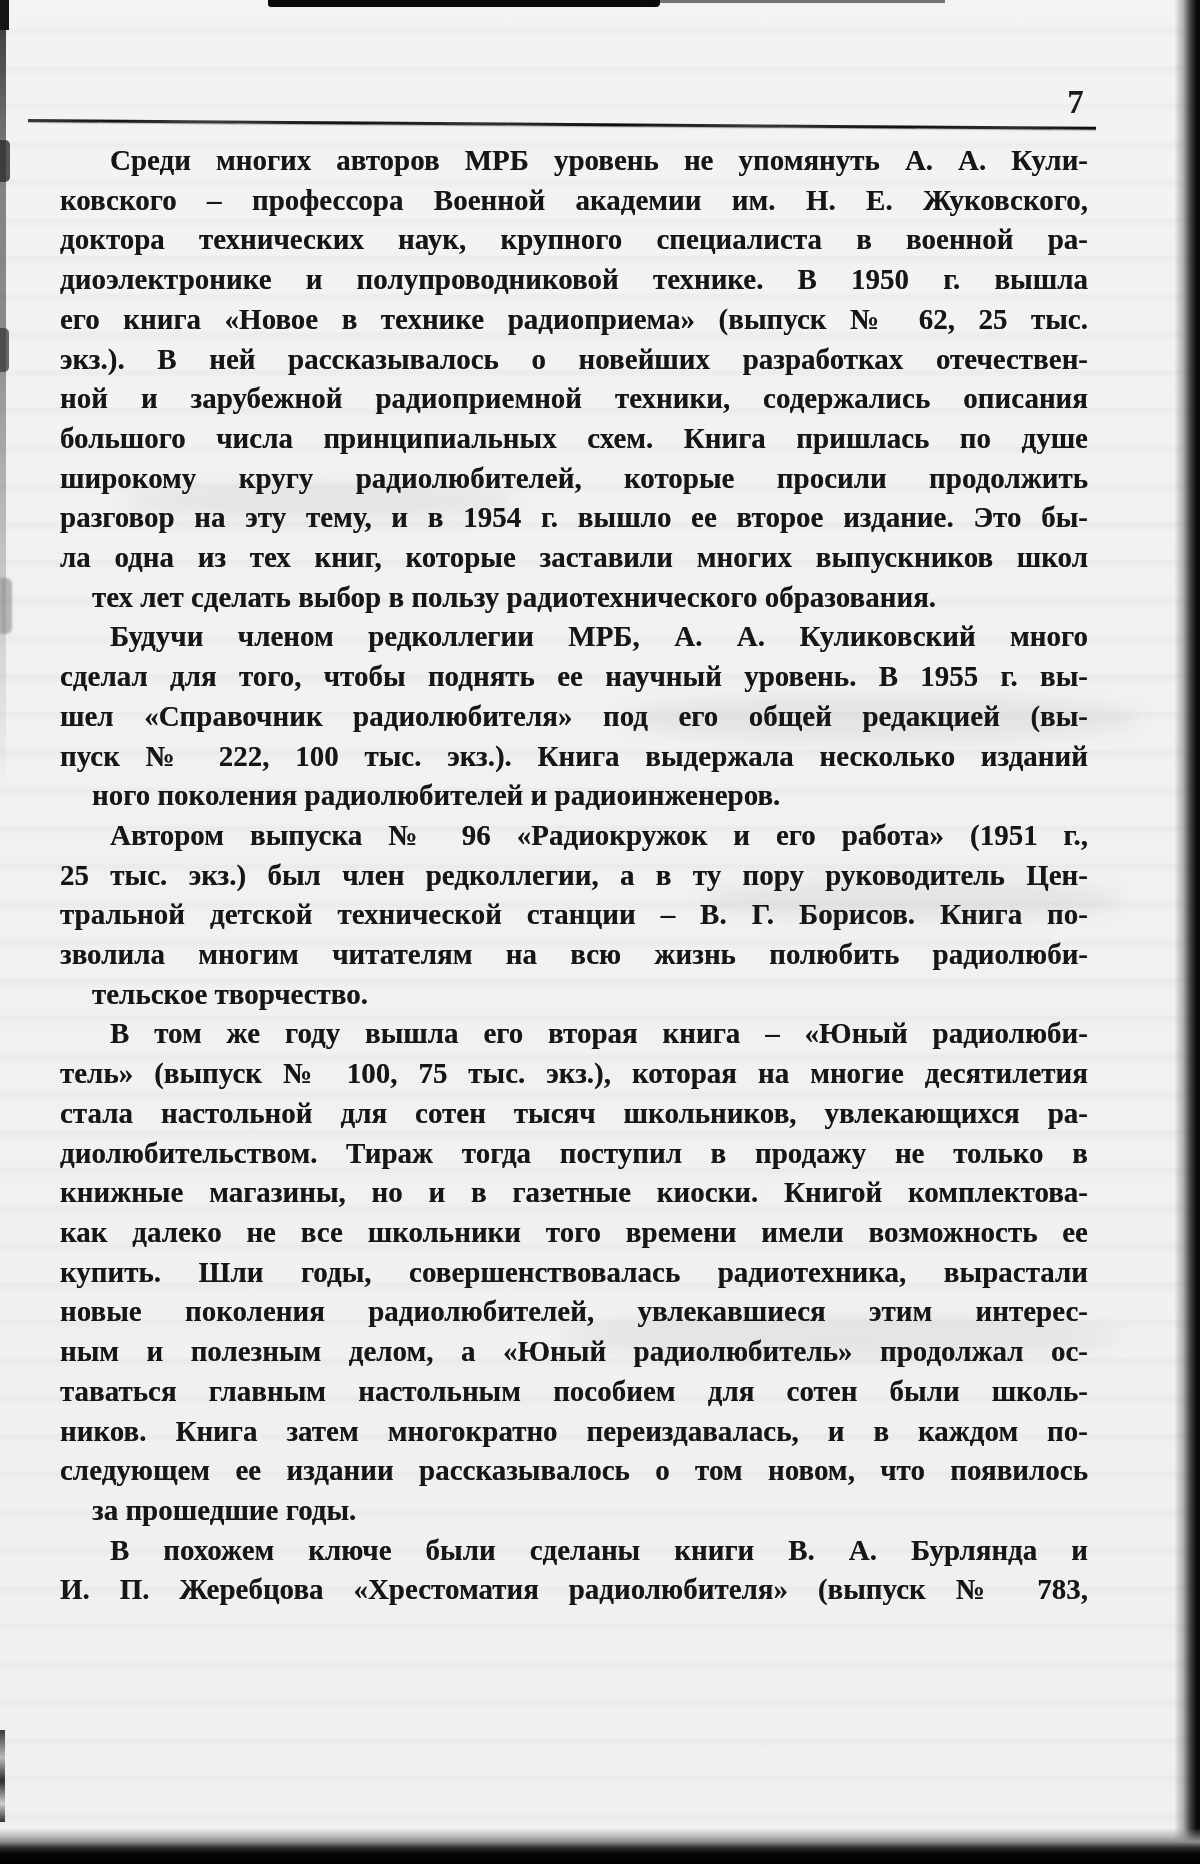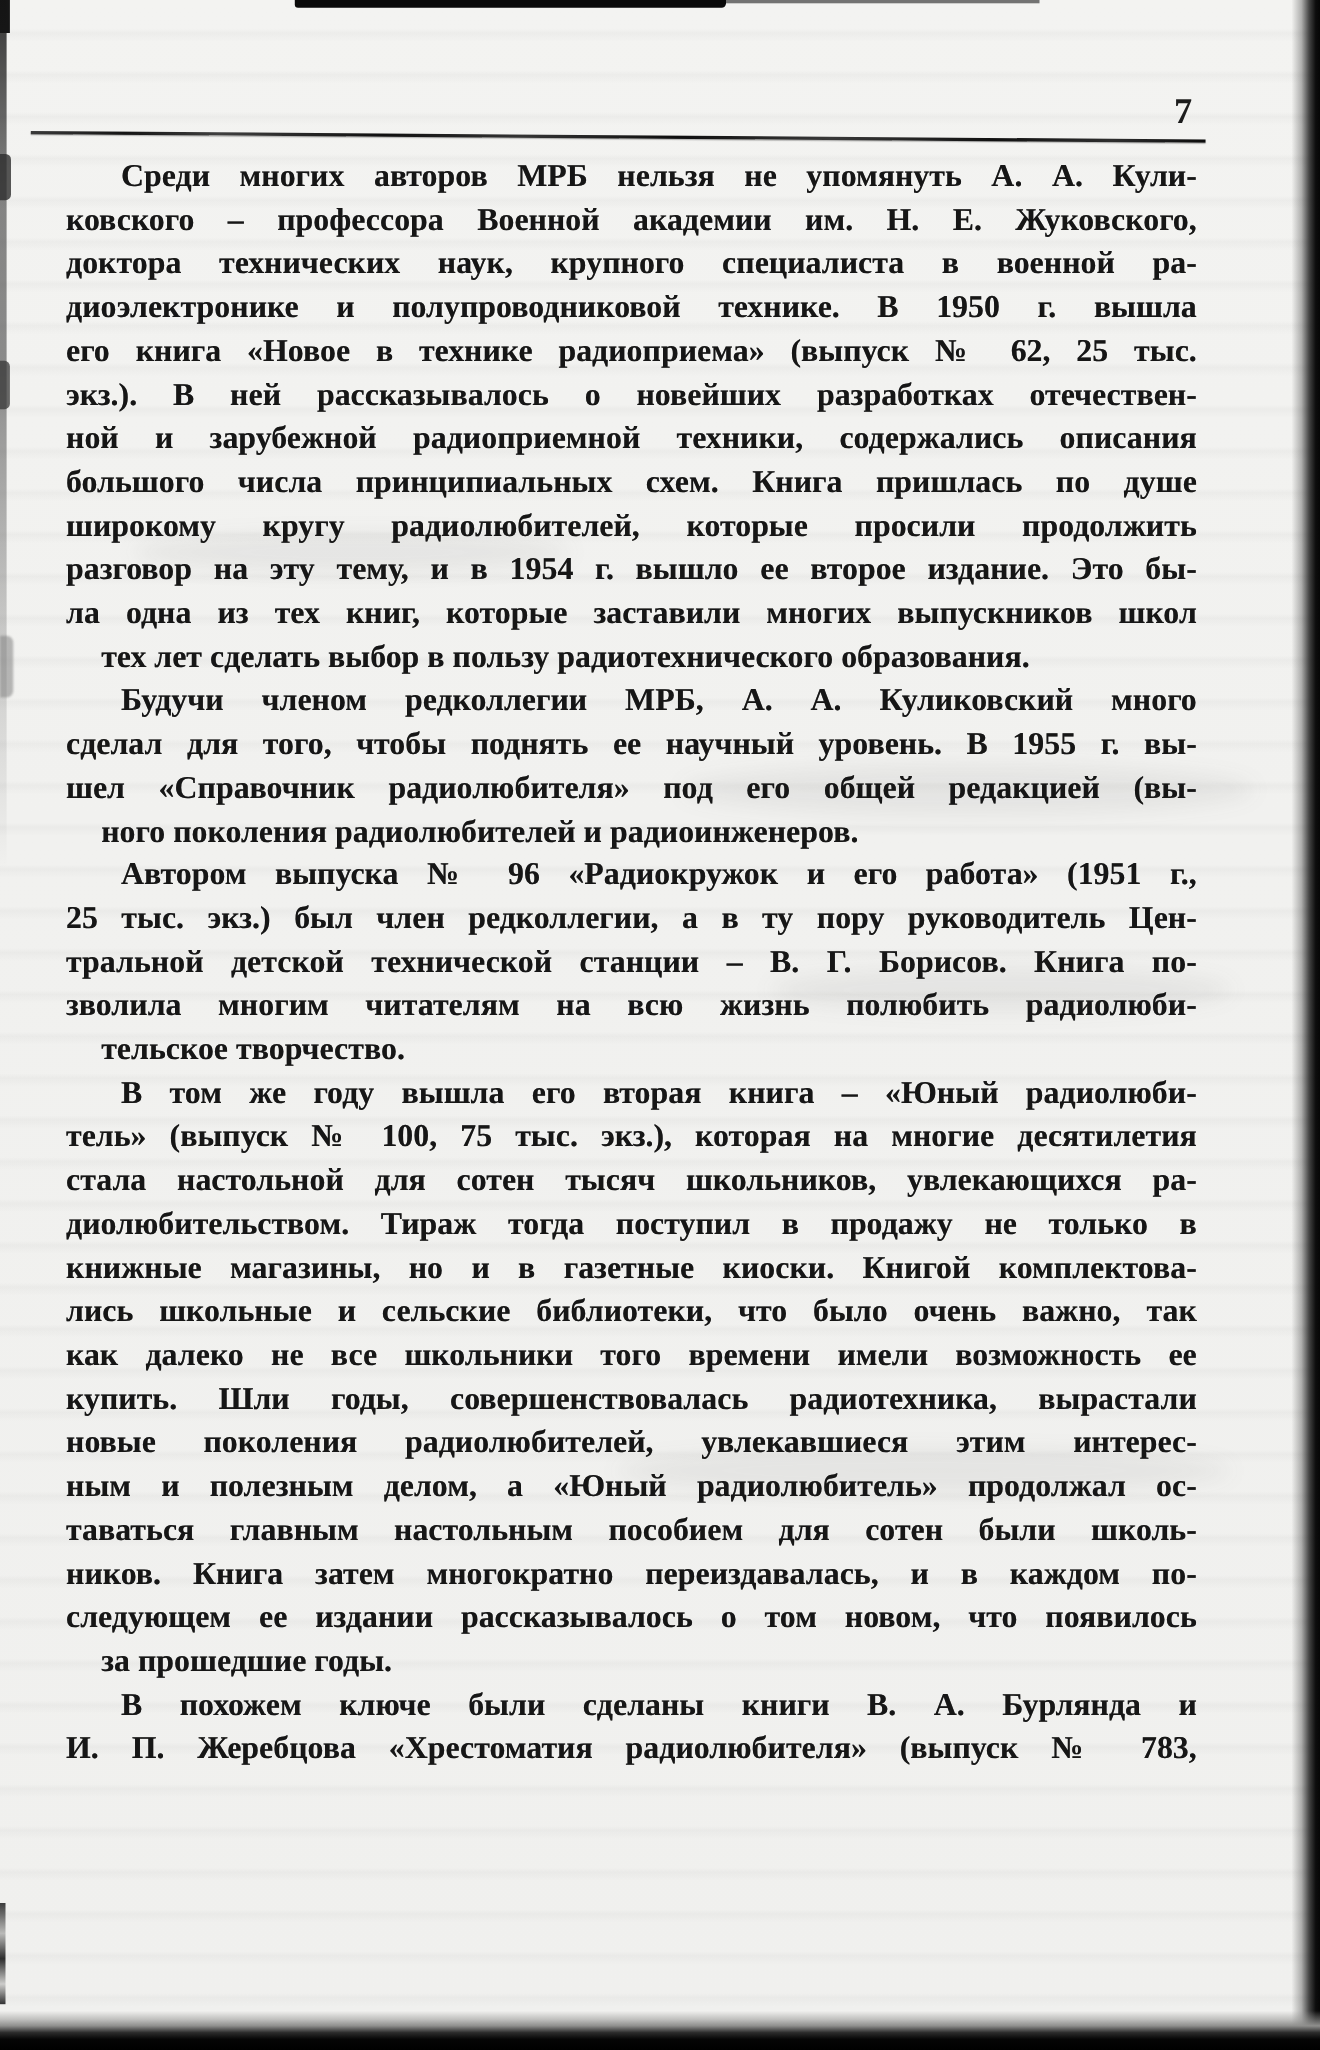--- a/index.html
+++ b/index.html
@@ -95,47 +95,47 @@
   <div class="left-line"></div>
   <div class="left-blob-1"></div>
   <div class="left-blob-2"></div>
   <div class="left-blob-3"></div>
   <div class="left-bottom-marks"></div>
 
   <div class="page-number">7</div>
   <div class="header-rule"></div>
 
   <div class="text-block">
-      <div class="line indent">Среди многих авторов МРБ нельзя не упомянуть А. А. Кули-</div>
+      <div class="line indent">Среди многих авторов МРБ уровень не упомянуть А. А. Кули-</div>
       <div class="line">ковского – профессора Военной академии им. Н. Е. Жуковского,</div>
       <div class="line">доктора технических наук, крупного специалиста в военной ра-</div>
       <div class="line">диоэлектронике и полупроводниковой технике. В 1950 г. вышла</div>
       <div class="line">его книга «Новое в технике радиоприема» (выпуск № 62, 25 тыс.</div>
       <div class="line">экз.). В ней рассказывалось о новейших разработках отечествен-</div>
       <div class="line">ной и зарубежной радиоприемной техники, содержались описания</div>
       <div class="line">большого числа принципиальных схем. Книга пришлась по душе</div>
       <div class="line">широкому кругу радиолюбителей, которые просили продолжить</div>
       <div class="line">разговор на эту тему, и в 1954 г. вышло ее второе издание. Это бы-</div>
       <div class="line">ла одна из тех книг, которые заставили многих выпускников школ</div>
       <div class="line endline">тех лет сделать выбор в пользу радиотехнического образования.</div>
       <div class="line indent">Будучи членом редколлегии МРБ, А. А. Куликовский много</div>
       <div class="line">сделал для того, чтобы поднять ее научный уровень. В 1955 г. вы-</div>
       <div class="line">шел «Справочник радиолюбителя» под его общей редакцией (вы-</div>
+      <div class="line">пуск № 222, 100 тыс. экз.). Книга выдержала несколько изданий</div>
       <div class="line endline">ного поколения радиолюбителей и радиоинженеров.</div>
       <div class="line indent">Автором выпуска № 96 «Радиокружок и его работа» (1951 г.,</div>
       <div class="line">25 тыс. экз.) был член редколлегии, а в ту пору руководитель Цен-</div>
       <div class="line">тральной детской технической станции – В. Г. Борисов. Книга по-</div>
       <div class="line">зволила многим читателям на всю жизнь полюбить радиолюби-</div>
       <div class="line endline">тельское творчество.</div>
       <div class="line indent">В том же году вышла его вторая книга – «Юный радиолюби-</div>
       <div class="line">тель» (выпуск № 100, 75 тыс. экз.), которая на многие десятилетия</div>
       <div class="line">стала настольной для сотен тысяч школьников, увлекающихся ра-</div>
       <div class="line">диолюбительством. Тираж тогда поступил в продажу не только в</div>
       <div class="line">книжные магазины, но и в газетные киоски. Книгой комплектова-</div>
-      <div class="line">лись школьные и сельские библиотеки, что было очень важно, так</div>
       <div class="line">как далеко не все школьники того времени имели возможность ее</div>
       <div class="line">купить. Шли годы, совершенствовалась радиотехника, вырастали</div>
       <div class="line">новые поколения радиолюбителей, увлекавшиеся этим интерес-</div>
       <div class="line">ным и полезным делом, а «Юный радиолюбитель» продолжал ос-</div>
       <div class="line">таваться главным настольным пособием для сотен были школь-</div>
       <div class="line">ников. Книга затем многократно переиздавалась, и в каждом по-</div>
       <div class="line">следующем ее издании рассказывалось о том новом, что появилось</div>
       <div class="line endline">за прошедшие годы.</div>
       <div class="line indent">В похожем ключе были сделаны книги В. А. Бурлянда и</div>
       <div class="line">И. П. Жеребцова «Хрестоматия радиолюбителя» (выпуск № 783,</div>

